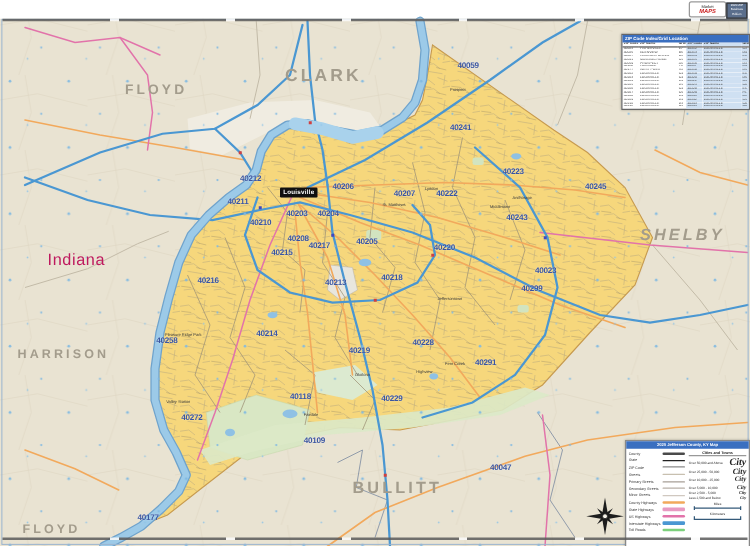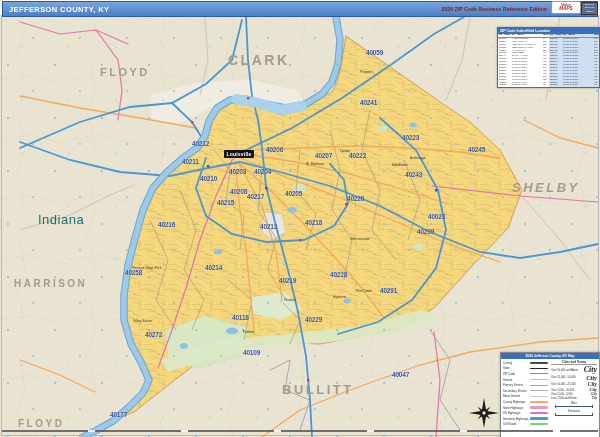--- a/index.html
+++ b/index.html
@@ -22,21 +22,21 @@
   .tickstrip{position:absolute;left:2px;right:2px;height:2px;z-index:5;opacity:.85;
     background:repeating-linear-gradient(90deg,#5a5a5a 0 86px,#fafafa 86px 93px)}
   .tickstrip.top{top:15px}.tickstrip.bottom{top:430px}
   
   .map-svg{position:absolute;left:0;top:0;z-index:1}
   
   .zip-label{position:absolute;font-size:6.5px;font-weight:bold;color:#3a55a0;z-index:2;
     letter-spacing:-.2px;text-shadow:0 0 1px rgba(255,255,255,.65);white-space:nowrap}
   .county-label{position:absolute;color:#a39c8c;font-weight:bold;letter-spacing:2.5px;z-index:2;white-space:nowrap}
   .town-label{position:absolute;font-size:3.2px;color:#3a3a3a;z-index:2;white-space:nowrap}
-  .state-label{position:absolute;left:38px;top:212px;font-size:13px;color:#0f766e;z-index:2;letter-spacing:.5px}
+  .state-label{position:absolute;left:38px;top:200px;font-size:13px;color:#be185d;z-index:2;letter-spacing:.5px}
   .county-watermark{position:absolute;left:290px;top:224px;font-size:11px;font-weight:bold;
     letter-spacing:5px;color:rgba(150,138,105,.55);z-index:2}
   .city-box{position:absolute;left:224px;top:150px;background:#101010;color:#fff;font-size:5px;
     font-weight:bold;padding:1px 2.5px;border-radius:1px;z-index:2;letter-spacing:.2px}
   
   .zip-table{position:absolute;left:497px;top:27px;width:101px;background:#fff;
     border:1px solid #666;z-index:3;box-shadow:0 0 2px rgba(0,0,0,.3)}
   .zt-title{background:#3a6fc0;color:#fff;font-size:3.6px;font-weight:bold;padding:1px 2px;white-space:nowrap}
   .zip-table table{border-collapse:collapse;width:100%;table-layout:fixed}
   .zip-table th,.zip-table td{font-size:2.7px;line-height:1.08;padding:0 0 0 1px;
@@ -208,24 +208,20 @@
       <path d="M0,-15 L2.6,0 L0,15 L-2.6,0 Z" fill="#1d1d1d"></path>
       <path d="M-15,0 L0,2.6 L15,0 L0,-2.6 Z" fill="#1d1d1d"></path>
       <g transform="rotate(45)">
         <path d="M0,-9 L1.8,0 L0,9 L-1.8,0 Z" fill="#1d1d1d"></path>
         <path d="M-9,0 L0,1.8 L9,0 L0,-1.8 Z" fill="#1d1d1d"></path>
       </g>
       <circle r="2" fill="#f5f2ea" stroke="#1d1d1d" stroke-width="0.7"></circle>
     </g>
   </svg>
 
-  <div class="header-bar">
-    <span class="header-title">JEFFERSON COUNTY, KY</span>
-    <span class="header-edition">2020 ZIP Code Business Reference Edition</span>
-  </div>
   <div class="logo">
     <span class="logo-top">Market</span>
     <span class="logo-maps">MAPS</span>
   </div>
   <div class="logo-badge">
     <span>2020 ZIP</span>
     <span>Business</span>
     <span>Edition</span>
   </div>
 

